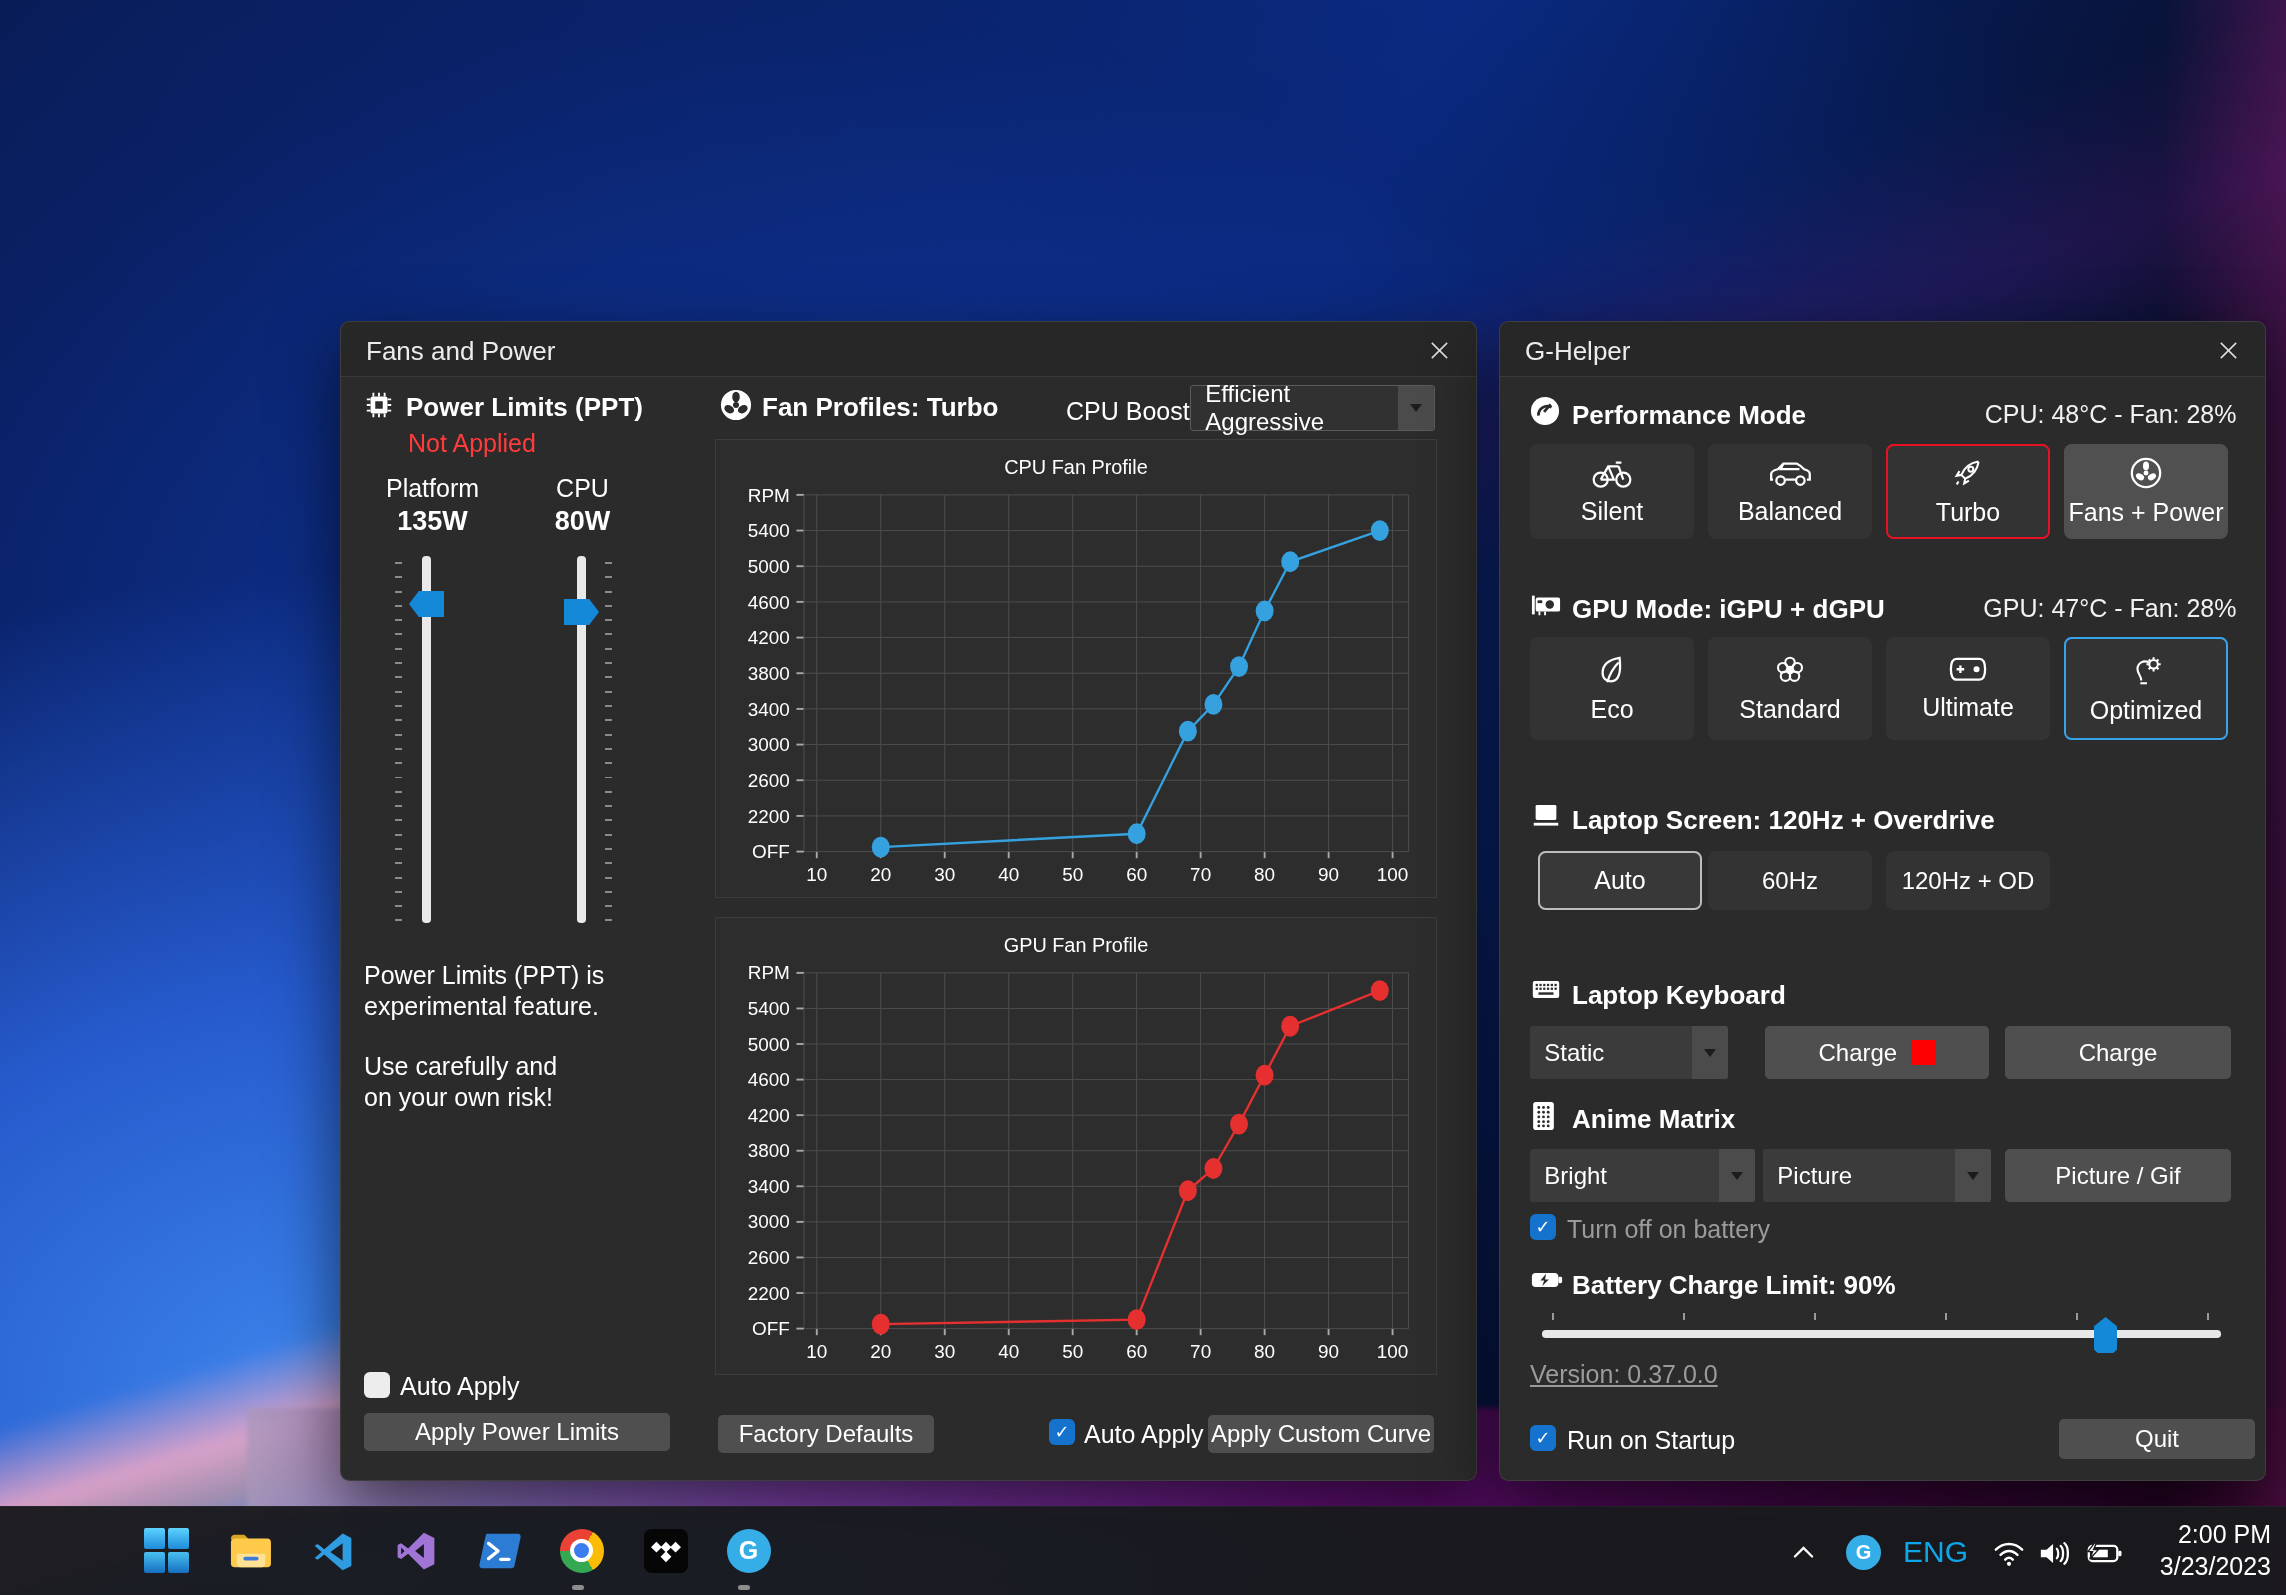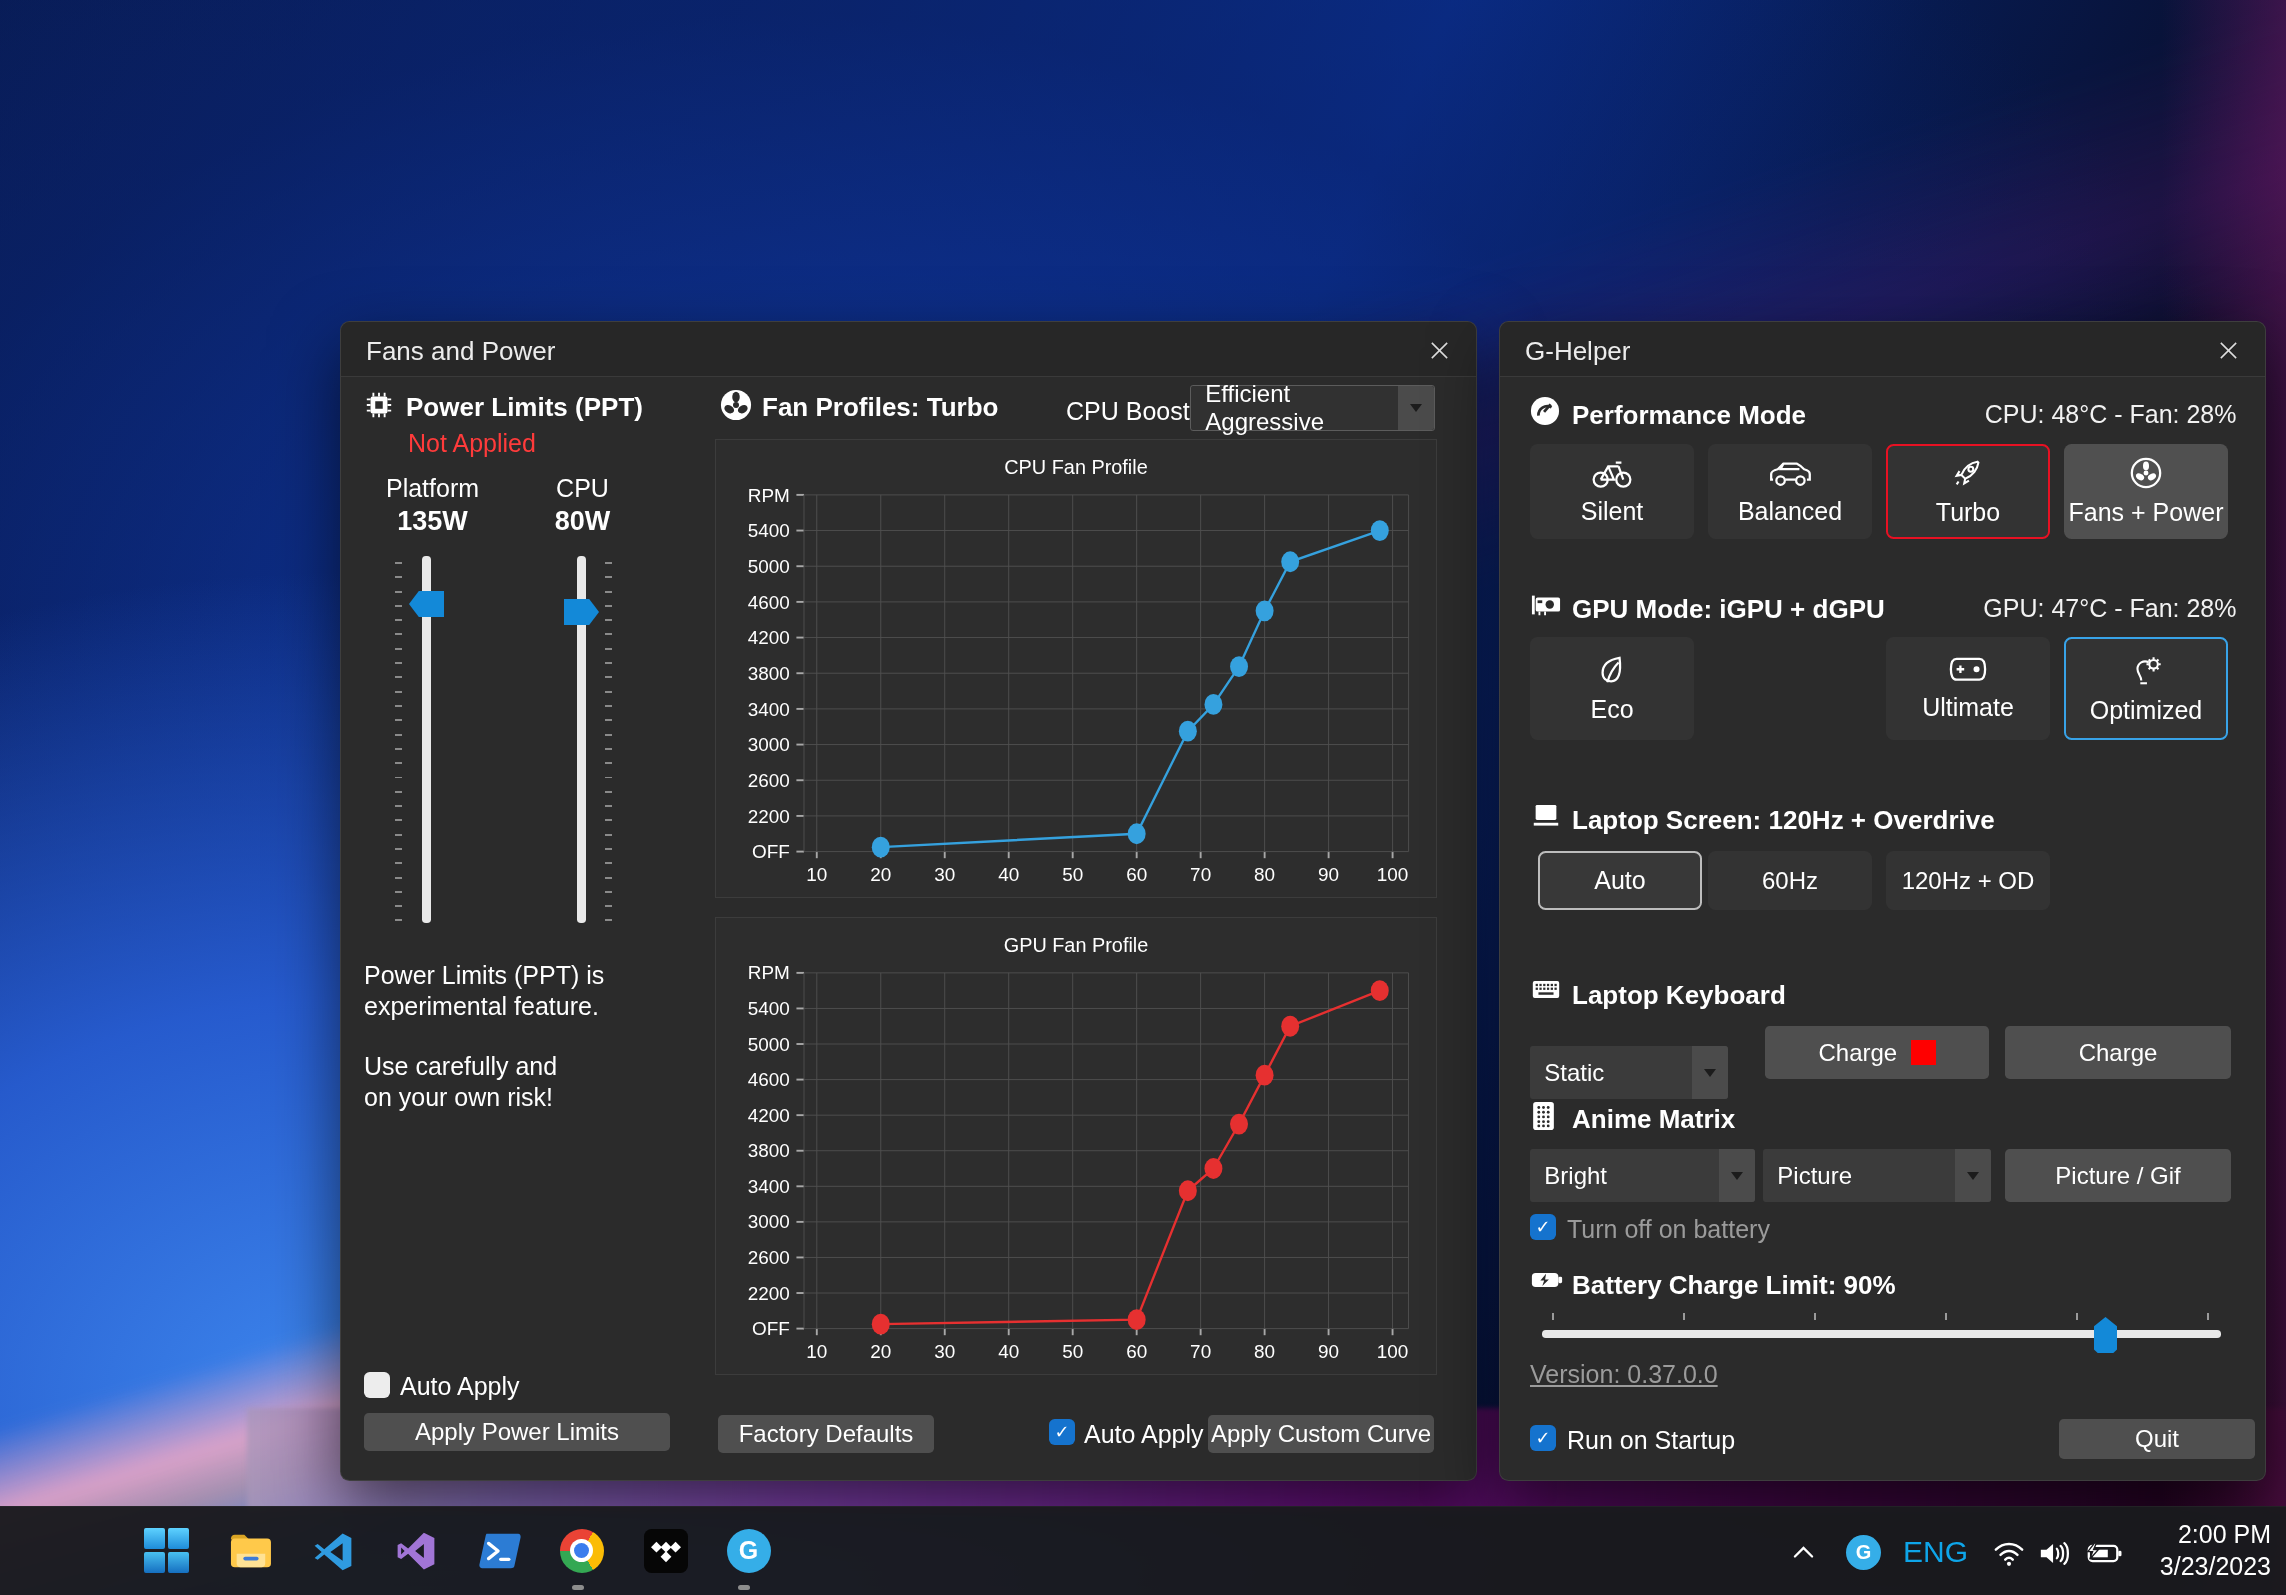--- a/index.html
+++ b/index.html
@@ -427,20 +427,33 @@
 
     <div class="tile" style="left:30px; top:315px; height:103px;">
       <svg width="32" height="34" viewBox="0 0 34 36">
         <g stroke="#ffffff" stroke-width="2.4" fill="none">
           <path d="M25 5 C13 7 7 13 7 21 C7 27 11 30 16 30 C24 30 27 21 25 5 Z"></path>
           <path d="M12 31 C14 24 18 16 24 10"></path>
         </g>
       </svg>
       <span class="lbl">Eco</span>
     </div>
+    <div class="tile" style="left:208px; top:315px; height:103px;">
+      <svg width="34" height="34" viewBox="0 0 36 36">
+        <g stroke="#ffffff" stroke-width="2.2" fill="none">
+          <circle cx="18" cy="10" r="5"></circle>
+            <circle cx="10.3" cy="15.5" r="5"></circle>
+            <circle cx="25.7" cy="15.5" r="5"></circle>
+          <circle cx="13.2" cy="24.5" r="5"></circle>
+            <circle cx="22.8" cy="24.5" r="5"></circle>
+          <circle cx="18" cy="18" r="3.4" fill="#ffffff"></circle>
+        </g>
+      </svg>
+      <span class="lbl">Standard</span>
+    </div>
     <div class="tile" style="left:386px; top:315px; height:103px;">
       <svg width="38" height="28.5" viewBox="0 0 40 30">
         <g stroke="#ffffff" stroke-width="2.4" fill="none">
           <path d="M8 4 H32 C36 4 38 8 38 15 C38 22 36 26 32 26 H8 C4 26 2 22 2 15 C2 8 4 4 8 4 Z"></path>
           <path d="M12 11 V19 M8 15 H16"></path>
           <circle cx="29" cy="15" r="2" fill="#ffffff"></circle>
         </g>
       </svg>
       <span class="lbl">Ultimate</span>
     </div>
@@ -487,21 +500,21 @@
             <rect x="10" y="12" width="2.4" height="2.4"></rect>
             <rect x="14" y="12" width="2.4" height="2.4"></rect>
             <rect x="18" y="12" width="2.4" height="2.4"></rect>
             <rect x="22" y="12" width="2.4" height="2.4"></rect>
             <rect x="26" y="12" width="2.4" height="2.4"></rect>
           <rect x="9" y="17" width="16" height="2.6"></rect>
         </g>
       </svg>
     </span>
     <div class="hdr" style="left:72px; top:658px;">Laptop Keyboard</div>
-    <div class="dd" style="left:30px; top:704px; width:198px;margin-top:20px;">
+    <div class="dd" style="left:30px; top:704px; width:198px;">
       <span class="dd-txt">Static</span>
       <span class="dd-arr"></span>
     </div>
     <div class="btn" style="left:265px; top:704px; width:224px; height:53px;">
       <span>Charge</span>
       <span class="swatch"></span>
     </div>
     <div class="btn" style="left:505px; top:704px; width:226px; height:53px;">Charge</div>
 
     <span class="hdr-ico" style="left:30px; top:778px;">

